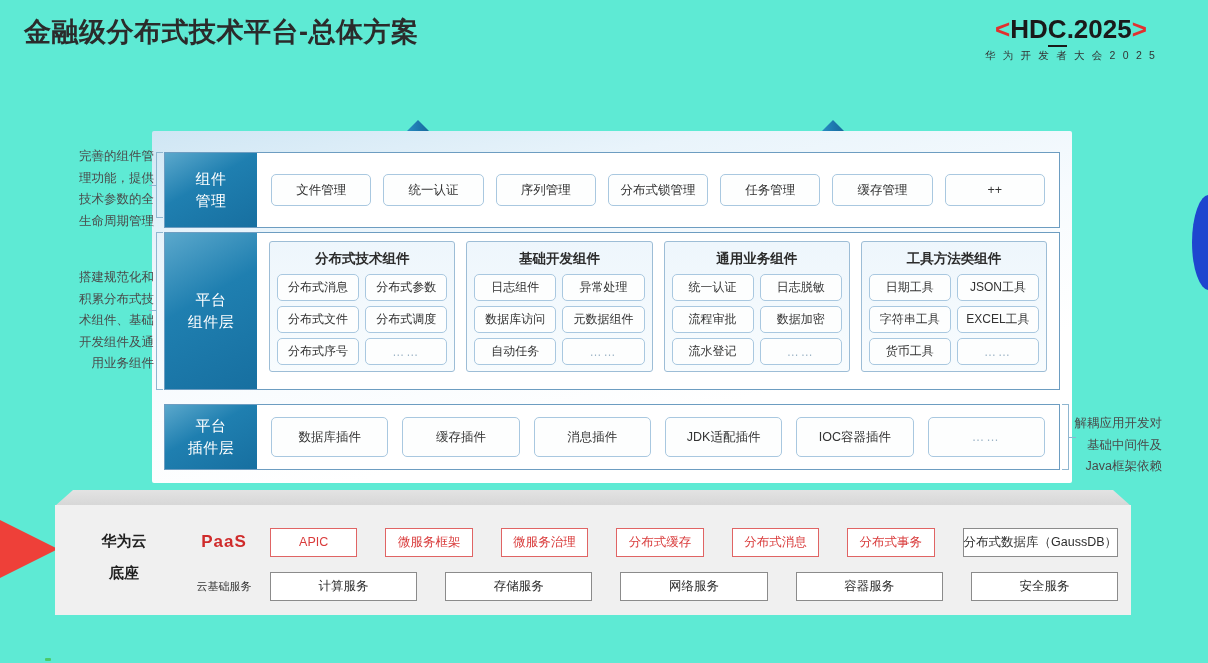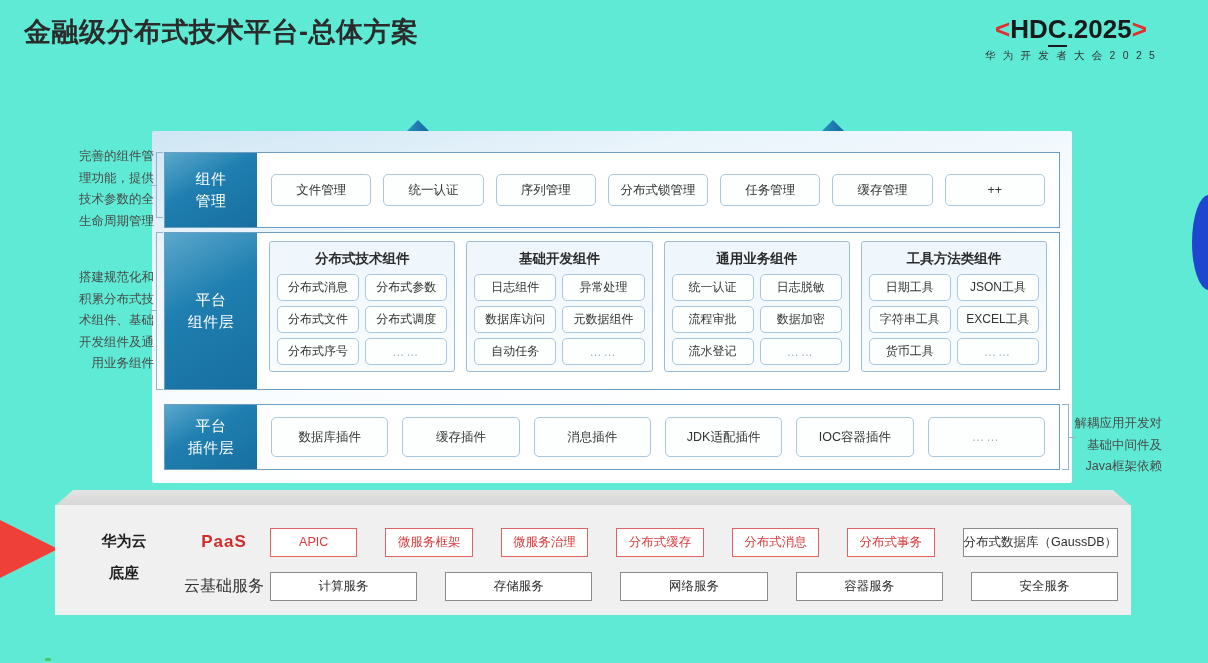--- a/index.html
+++ b/index.html
@@ -155,21 +155,21 @@
     position:absolute; left: 78px; top: 525px; width: 92px;
     text-align:center; font-size: 15px; font-weight: bold; color:#1f1f1f;
     line-height: 2.1;
   }
   .base-rows { position:absolute; left: 178px; top: 524px; width: 940px; }
   .base-row { display:flex; align-items:center; height: 36px; margin-bottom: 8px; }
   .base-row-label {
     width: 92px; flex:none; text-align:center; white-space: nowrap;
   }
   .base-row-label.paas { font-size: 17px; font-weight: bold; color:#cf2b2b; letter-spacing:1px; }
-  .base-row-label.infra { font-size: 16px; color:#333; }
+  .base-row-label.infra { font-size: 11px; color:#333; }
   .base-row-items { flex:1; display:flex; gap: 28px; }
   .base-chip {
     flex: 1; height: 29px; display:flex; align-items:center; justify-content:center;
     font-size: 12.5px; white-space: nowrap; background:#ffffff;
   }
   .base-chip.red { border: 1.4px solid #e06464; color:#d93b3b; }
   .base-chip.plain { border: 1.2px solid #8b8b8b; color:#2e2e2e; }
 </style>
 </head>
 <body>

